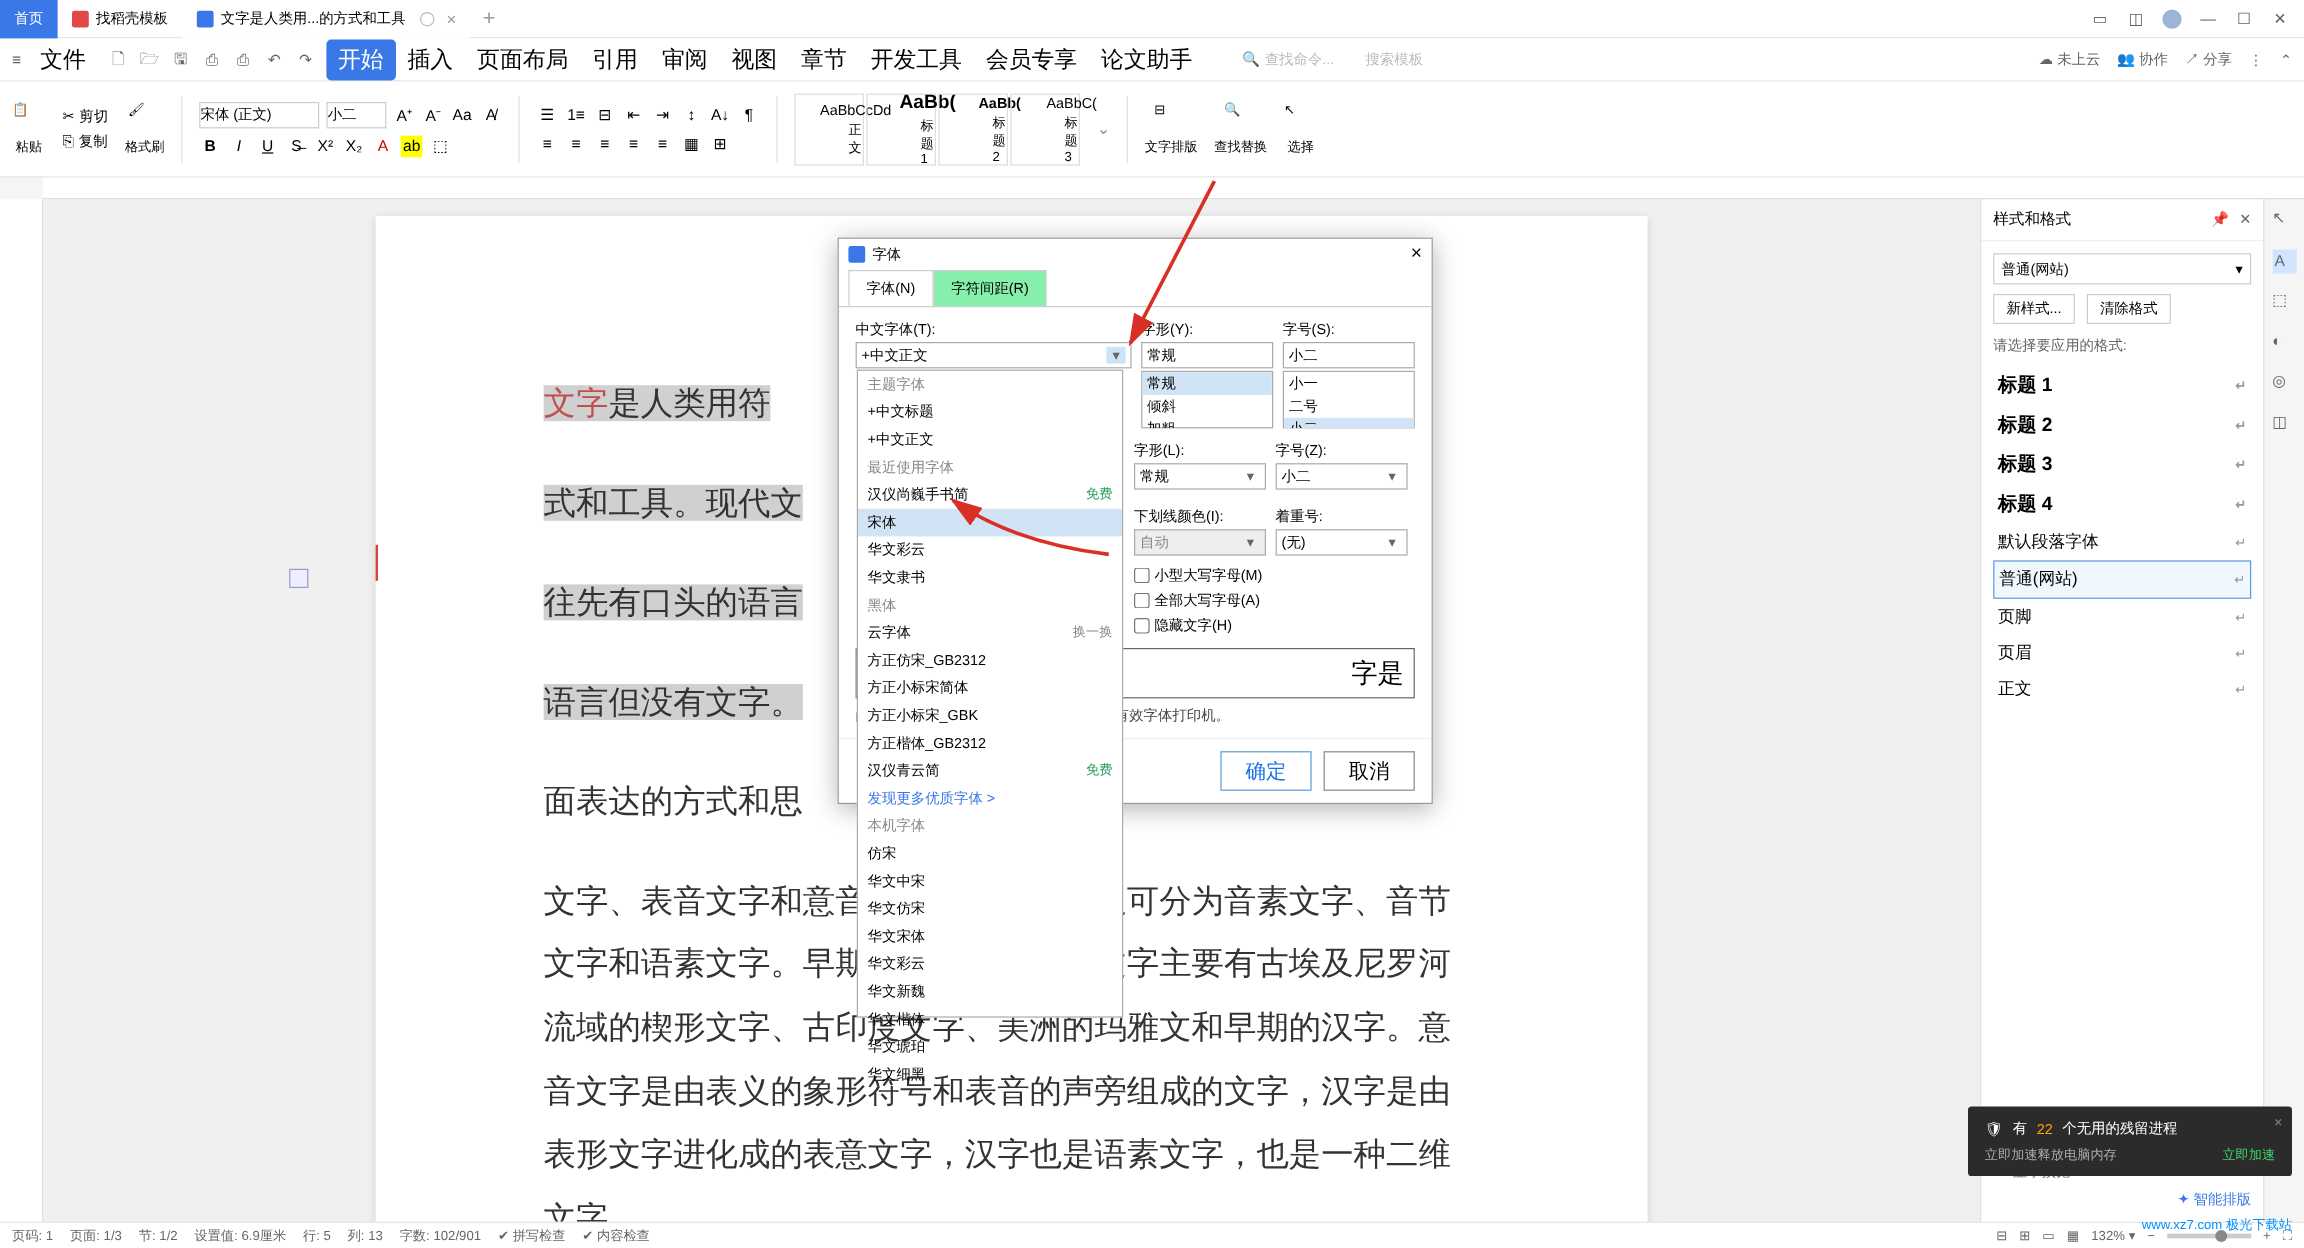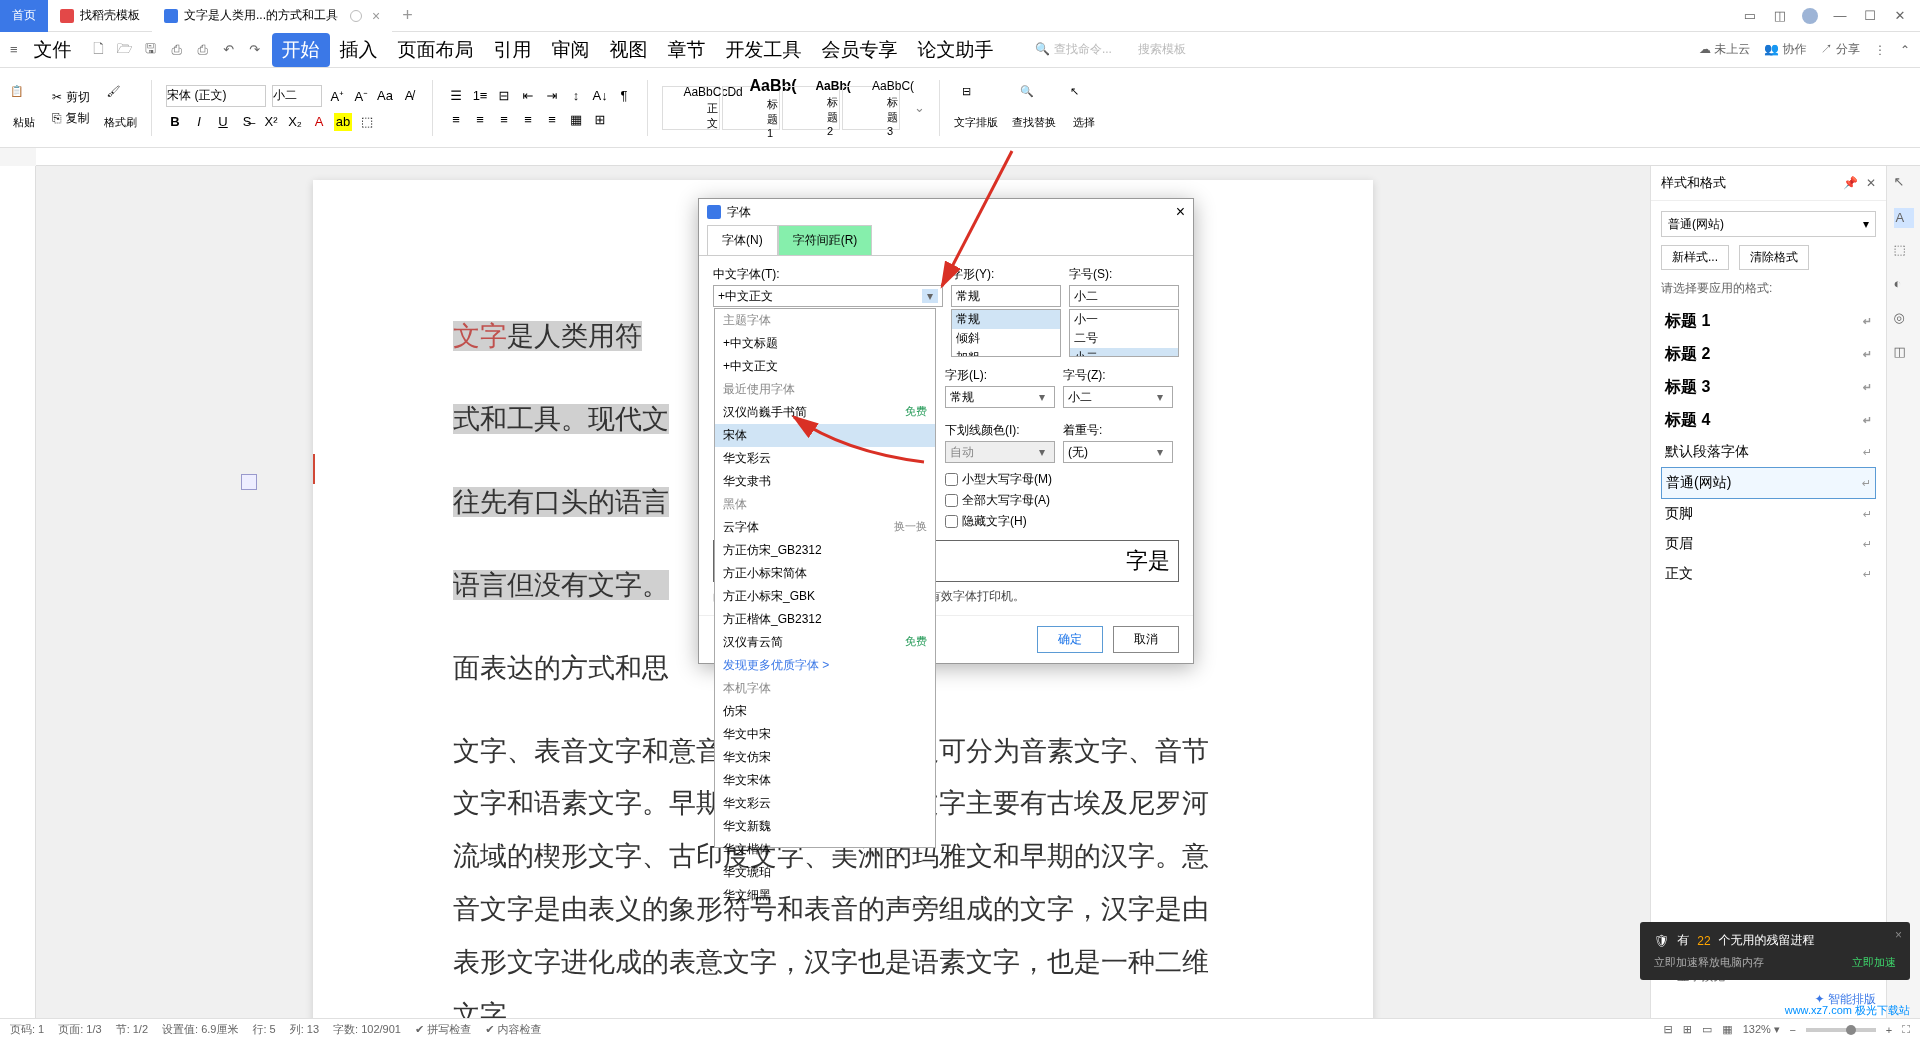--- a/index.html
+++ b/index.html
@@ -23,21 +23,21 @@
 .ribbon { height: 80px; background: #fff; display: flex; align-items: center; padding: 0 10px; border-bottom: 1px solid #e0e0e0; gap: 14px; }
 .ribbon .big-btn { display: flex; flex-direction: column; align-items: center; font-size: 11px; cursor: pointer; gap: 2px; }
 .ribbon .big-btn .icon { width: 28px; height: 28px; display: inline-block; }
 .ribbon .two-row { display: flex; flex-direction: column; gap: 4px; font-size: 12px; }
 .ribbon .two-row > div { display: flex; align-items: center; gap: 4px; cursor: pointer; }
 .ribbon .sep { width: 1px; height: 56px; background: #e0e0e0; }
 .font-select { width: 100px; height: 22px; font-size: 12px; border: 1px solid #ccc; }
 .size-select { width: 50px; height: 22px; font-size: 12px; border: 1px solid #ccc; }
 .fmt-row { display: flex; gap: 6px; align-items: center; font-size: 13px; }
 .fmt-row span { width: 18px; height: 18px; display: inline-flex; align-items: center; justify-content: center; cursor: pointer; }
-.style-box { width: 58px; height: 44px; border: 1px solid #ddd; display: flex; flex-direction: column; align-items: center; justify-content: center; font-size: 11px; cursor: pointer; padding-left: 44px; }
+.style-box { width: 58px; height: 60px; border: 1px solid #ddd; display: flex; flex-direction: column; align-items: center; justify-content: center; font-size: 11px; cursor: pointer; padding-left: 44px; }
 .style-box .prev { font-size: 12px; margin-bottom: 2px; }
 
 .rulerH { height: 18px; background: #fff; border-bottom: 1px solid #ddd; position: relative; margin-left: 36px; font-size: 9px; color: #666; }
 
 .workspace { display: flex; height: calc(1040px - 32px - 36px - 80px - 22px - 18px); background: #f0f0f0; }
 .rulerV { width: 36px; background: #fff; border-right: 1px solid #ddd; font-size: 9px; color: #666; display: flex; flex-direction: column; align-items: center; }
 .doc-area { flex: 1; display: flex; justify-content: center; padding-top: 14px; overflow: hidden; position: relative; }
 .page { width: 1060px; height: 1400px; background: #fff; box-shadow: 0 2px 8px rgba(0,0,0,0.15); padding: 100px 140px 60px 140px; position: relative; }
 .doc-text { position: relative; white-space: pre-wrap; }
 .doc-text p { font-size: 27px; font-family: "SimSun", serif; line-height: 1.96; color: #333; word-break: break-all; }
@@ -76,42 +76,42 @@
 .field-row { display: flex; gap: 8px; margin-bottom: 6px; }
 .field-col { display: flex; flex-direction: column; gap: 2px; }
 .combo { height: 22px; border: 1px solid #aaa; display: flex; align-items: center; padding: 0 4px; background: #fff; position: relative; justify-content: space-between; }
 .combo .dd { width: 16px; text-align: center; color: #666; }
 .listbox { border: 1px solid #aaa; height: 48px; overflow-y: auto; font-size: 12px; }
 .listbox div { padding: 1px 4px; cursor: pointer; }
 .listbox div.sel { background: #d0e4f5; }
 .checks { display: flex; flex-direction: column; gap: 4px; margin-top: 8px; }
 .checks label { display: flex; align-items: center; gap: 4px; }
 .dlg-foot { display: flex; justify-content: flex-end; gap: 10px; padding: 10px 14px; border-top: 1px solid #eee; }
-.dlg-foot button { padding: 4px 20px; font-size: 12px; border: 1px solid #888; background: #fff; cursor: pointer; }
+.dlg-foot button { padding: 4px 20px; font-size: 17px; border: 1px solid #888; background: #fff; cursor: pointer; }
 .dlg-foot button.primary { border: 1px solid #5b9bd5; color: #1a73e8; }
 .dropdown-list { position: absolute; left: 0; top: 22px; width: 222px; max-height: 540px; border: 1px solid #aaa; background: #fff; z-index: 10; font-size: 12px; }
 .dropdown-list .li { padding: 3px 8px; cursor: pointer; display: flex; justify-content: space-between; }
 .dropdown-list .li.hd { color: #888; }
 .dropdown-list .li.sel { background: #d0e4f5; }
 .dropdown-list .li .free { color: #2a9d5c; font-size: 11px; }
 .dropdown-list .li .swap { color: #888; font-size: 11px; }
 .dropdown-list .li.link { color: #3b78e7; }
 .prev-box { margin-top: 10px; border: 1px solid #666; height: 42px; display: flex; align-items: center; justify-content: flex-end; padding-right: 8px; }
 .note { font-size: 12px; color: #444; margin-top: 6px; }
 
 .arrow1 { position: absolute; left: 882px; top: 146px; z-index: 200; pointer-events: none; }
 .arrow2 { position: absolute; left: 784px; top: 402px; z-index: 200; pointer-events: none; }
 
 .notif { position: absolute; right: 10px; bottom: 60px; width: 270px; background: #2b2b2b; color: #fff; padding: 10px 14px; border-radius: 3px; font-size: 12px; z-index: 300; }
 .notif .row1 { display: flex; align-items: center; gap: 8px; margin-bottom: 6px; }
 .notif .num { color: #ffa500; }
 .notif .row2 { display: flex; justify-content: space-between; align-items: center; font-size: 11px; color: #aaa; }
 .notif .act { color: #3dd46a; cursor: pointer; }
 .notif .close { position: absolute; top: 6px; right: 8px; cursor: pointer; color: #888; }
-.watermark { position: absolute; right: 10px; bottom: 22px; font-size: 11px; color: #0090ff; display: flex; align-items: flex-end; gap: 2px; z-index: 1; }
+.watermark { position: absolute; right: 10px; bottom: 12px; font-size: 11px; color: #0090ff; display: flex; align-items: flex-end; gap: 2px; z-index: 1; }
 </style>
 </head>
 <body>
 
 <div class="titlebar">
   <div class="tab home">
       <span>首页</span>
     </div>
   <div class="tab">
     <span class="tab-icon" style="background:#e34848;border-radius:2px"></span>

